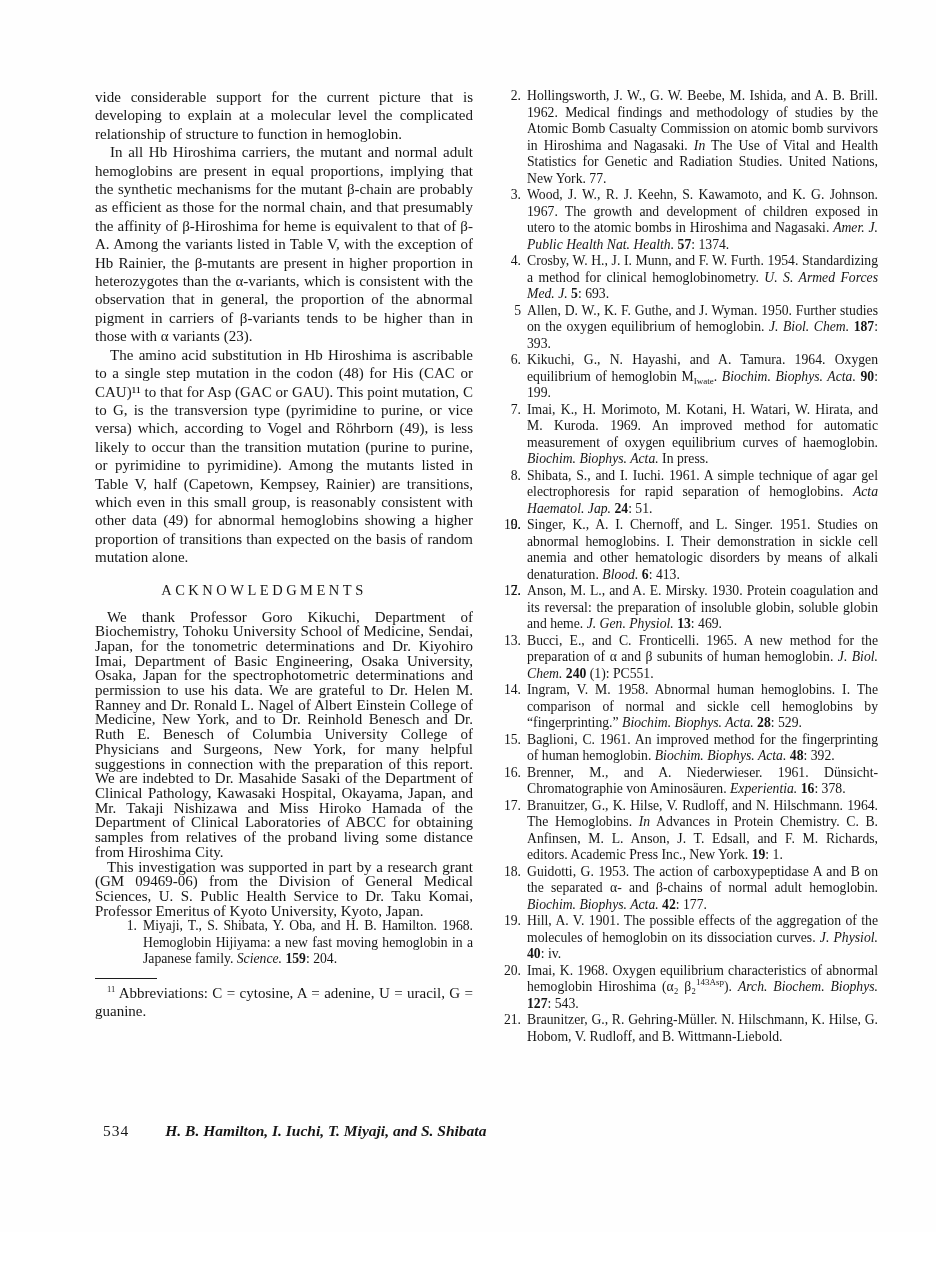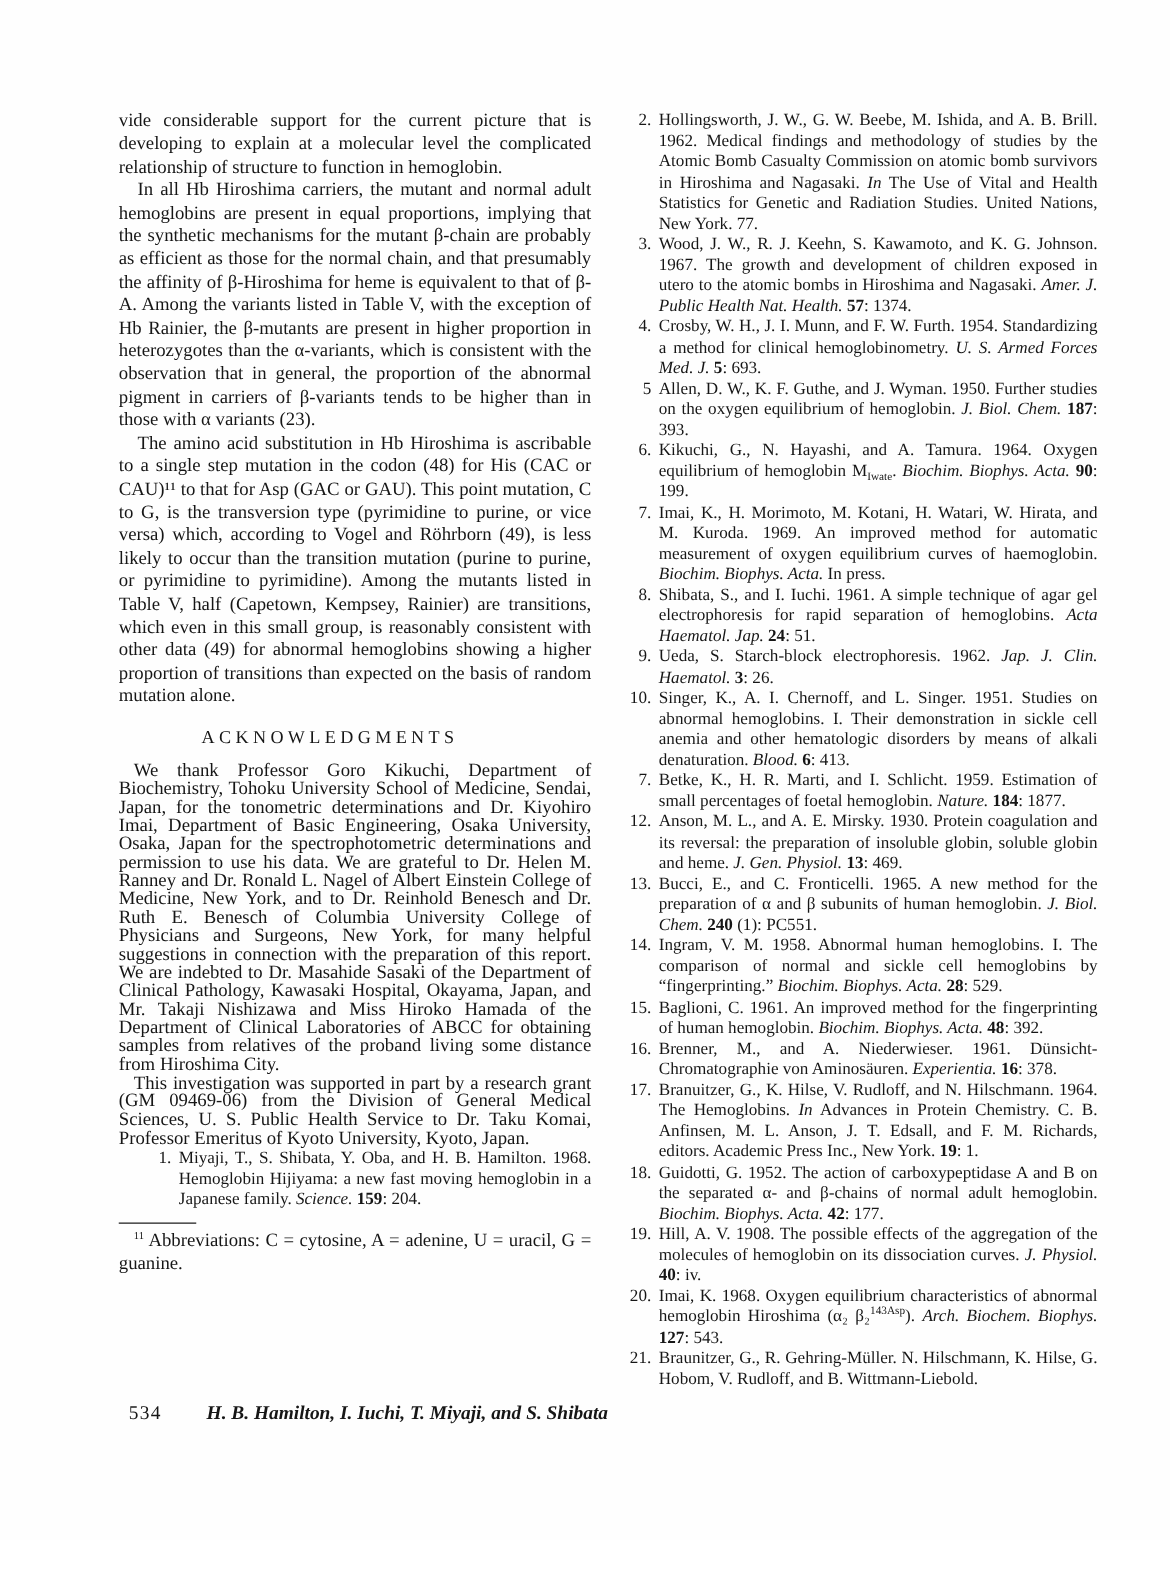--- a/index.html
+++ b/index.html
@@ -73,31 +73,31 @@
   </div>
 
   <div class="col col-right refs">
       <div class="ref"><span class="ref-num">2.</span><span><span>Hollingsworth, J. W., G. W. Beebe, M. Ishida, and A. B. Brill. 1962. Medical findings and methodology of studies by the Atomic Bomb Casualty Commission on atomic bomb survivors in Hiroshima and Nagasaki. </span><span class="i">In</span><span> The Use of Vital and Health Statistics for Genetic and Radiation Studies. United Nations, New York. 77.</span></span></div>
       <div class="ref"><span class="ref-num">3.</span><span><span>Wood, J. W., R. J. Keehn, S. Kawamoto, and K. G. Johnson. 1967. The growth and development of children exposed in utero to the atomic bombs in Hiroshima and Nagasaki. </span><span class="i">Amer. J. Public Health Nat. Health. </span><span class="b">57</span><span>: 1374.</span></span></div>
       <div class="ref"><span class="ref-num">4.</span><span><span>Crosby, W. H., J. I. Munn, and F. W. Furth. 1954. Standardizing a method for clinical hemoglobinometry. </span><span class="i">U. S. Armed Forces Med. J. </span><span class="b">5</span><span>: 693.</span></span></div>
       <div class="ref"><span class="ref-num">5</span><span><span>Allen, D. W., K. F. Guthe, and J. Wyman. 1950. Further studies on the oxygen equilibrium of hemoglobin. </span><span class="i">J. Biol. Chem. </span><span class="b">187</span><span>: 393.</span></span></div>
       <div class="ref"><span class="ref-num">6.</span><span><span>Kikuchi, G., N. Hayashi, and A. Tamura. 1964. Oxygen equilibrium of hemoglobin M</span><sub>Iwate</sub><span>. </span><span class="i">Biochim. Biophys. Acta. </span><span class="b">90</span><span>: 199.</span></span></div>
       <div class="ref"><span class="ref-num">7.</span><span><span>Imai, K., H. Morimoto, M. Kotani, H. Watari, W. Hirata, and M. Kuroda. 1969. An improved method for automatic measurement of oxygen equilibrium curves of haemoglobin. </span><span class="i">Biochim. Biophys. Acta.</span><span> In press.</span></span></div>
       <div class="ref"><span class="ref-num">8.</span><span><span>Shibata, S., and I. Iuchi. 1961. A simple technique of agar gel electrophoresis for rapid separation of hemoglobins. </span><span class="i">Acta Haematol. Jap. </span><span class="b">24</span><span>: 51.</span></span></div>
-      <div class="ref"><span class="ref-num">9.</span><span><span>Ueda, S. Starch-block electrophoresis. 1962. </span><span class="i">Jap. J. Clin. Haematol. </span><span class="b">3</span><span>: 26.</span></span></div>
+      <div class="ref"><span class="ref-num">9.</span></div>
       <div class="ref"><span class="ref-num">10.</span><span><span>Singer, K., A. I. Chernoff, and L. Singer. 1951. Studies on abnormal hemoglobins. I. Their demonstration in sickle cell anemia and other hematologic disorders by means of alkali denaturation. </span><span class="i">Blood. </span><span class="b">6</span><span>: 413.</span></span></div>
-      <div class="ref"><span class="ref-num">7.</span><span><span>Betke, K., H. R. Marti, and I. Schlicht. 1959. Estimation of small percentages of foetal hemoglobin. </span><span class="i">Nature. </span><span class="b">184</span><span>: 1877.</span></span></div>
+      <div class="ref"><span class="ref-num">7.</span></div>
       <div class="ref"><span class="ref-num">12.</span><span><span>Anson, M. L., and A. E. Mirsky. 1930. Protein coagulation and its reversal: the preparation of insoluble globin, soluble globin and heme. </span><span class="i">J. Gen. Physiol. </span><span class="b">13</span><span>: 469.</span></span></div>
       <div class="ref"><span class="ref-num">13.</span><span><span>Bucci, E., and C. Fronticelli. 1965. A new method for the preparation of α and β subunits of human hemoglobin. </span><span class="i">J. Biol. Chem. </span><span class="b">240</span><span> (1): PC551.</span></span></div>
       <div class="ref"><span class="ref-num">14.</span><span><span>Ingram, V. M. 1958. Abnormal human hemoglobins. I. The comparison of normal and sickle cell hemoglobins by “fingerprinting.” </span><span class="i">Biochim. Biophys. Acta. </span><span class="b">28</span><span>: 529.</span></span></div>
       <div class="ref"><span class="ref-num">15.</span><span><span>Baglioni, C. 1961. An improved method for the fingerprinting of human hemoglobin. </span><span class="i">Biochim. Biophys. Acta. </span><span class="b">48</span><span>: 392.</span></span></div>
       <div class="ref"><span class="ref-num">16.</span><span><span>Brenner, M., and A. Niederwieser. 1961. Dünsicht-Chromatographie von Aminosäuren. </span><span class="i">Experientia. </span><span class="b">16</span><span>: 378.</span></span></div>
       <div class="ref"><span class="ref-num">17.</span><span><span>Branuitzer, G., K. Hilse, V. Rudloff, and N. Hilschmann. 1964. The Hemoglobins. </span><span class="i">In</span><span> Advances in Protein Chemistry. C. B. Anfinsen, M. L. Anson, J. T. Edsall, and F. M. Richards, editors. Academic Press Inc., New York. </span><span class="b">19</span><span>: 1.</span></span></div>
-      <div class="ref"><span class="ref-num">18.</span><span><span>Guidotti, G. 1952. The action of carboxypeptidase A and B on the separated α- and β-chains of normal adult hemoglobin. </span><span class="i">Biochim. Biophys. Acta. </span><span class="b">42</span><span>: 177.</span></span></div>
-      <div class="ref"><span class="ref-num">19.</span><span><span>Hill, A. V. 1908. The possible effects of the aggregation of the molecules of hemoglobin on its dissociation curves. </span><span class="i">J. Physiol. </span><span class="b">40</span><span>: iv.</span></span></div>
+      <div class="ref"><span class="ref-num">18.</span><span><span>Guidotti, G. 1953. The action of carboxypeptidase A and B on the separated α- and β-chains of normal adult hemoglobin. </span><span class="i">Biochim. Biophys. Acta. </span><span class="b">42</span><span>: 177.</span></span></div>
+      <div class="ref"><span class="ref-num">19.</span><span><span>Hill, A. V. 1901. The possible effects of the aggregation of the molecules of hemoglobin on its dissociation curves. </span><span class="i">J. Physiol. </span><span class="b">40</span><span>: iv.</span></span></div>
       <div class="ref"><span class="ref-num">20.</span><span><span>Imai, K. 1968. Oxygen equilibrium characteristics of abnormal hemoglobin Hiroshima (α₂ β₂</span><sup>143Asp</sup><span>). </span><span class="i">Arch. Biochem. Biophys. </span><span class="b">127</span><span>: 543.</span></span></div>
       <div class="ref"><span class="ref-num">21.</span><span><span>Braunitzer, G., R. Gehring-Müller. N. Hilschmann, K. Hilse, G. Hobom, V. Rudloff, and B. Wittmann-Liebold.</span></span></div>
     </div>
 
   <div class="footer">
     <span class="page-num">534</span><span class="authors">H. B. Hamilton, I. Iuchi, T. Miyaji, and S. Shibata</span>
   </div>
 
 </div>
 

